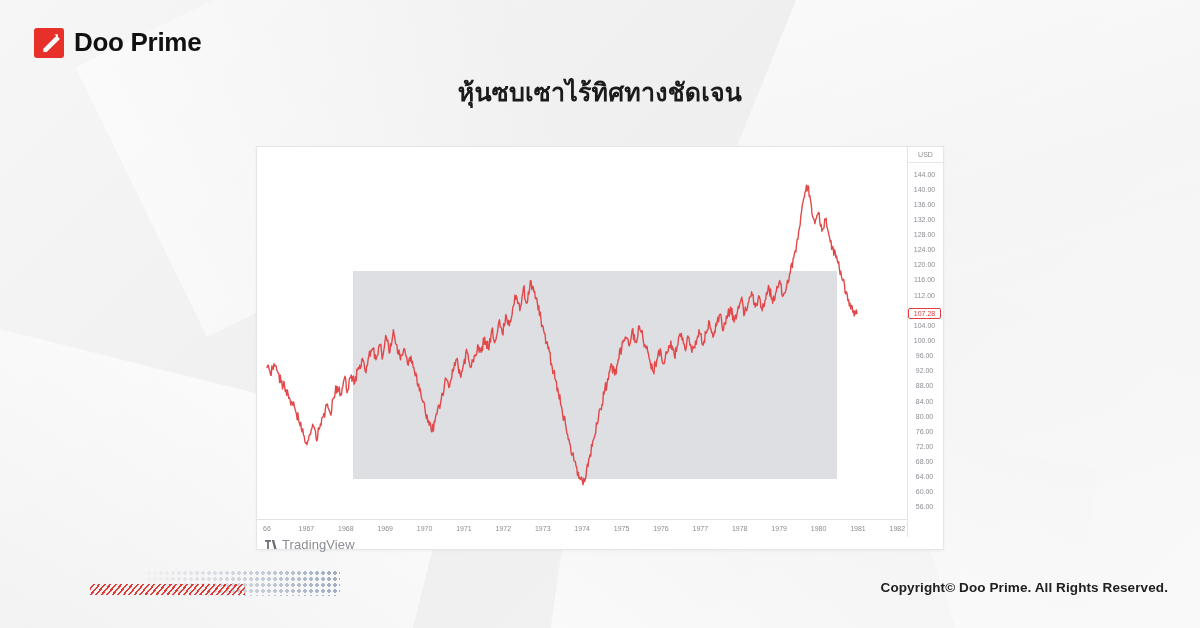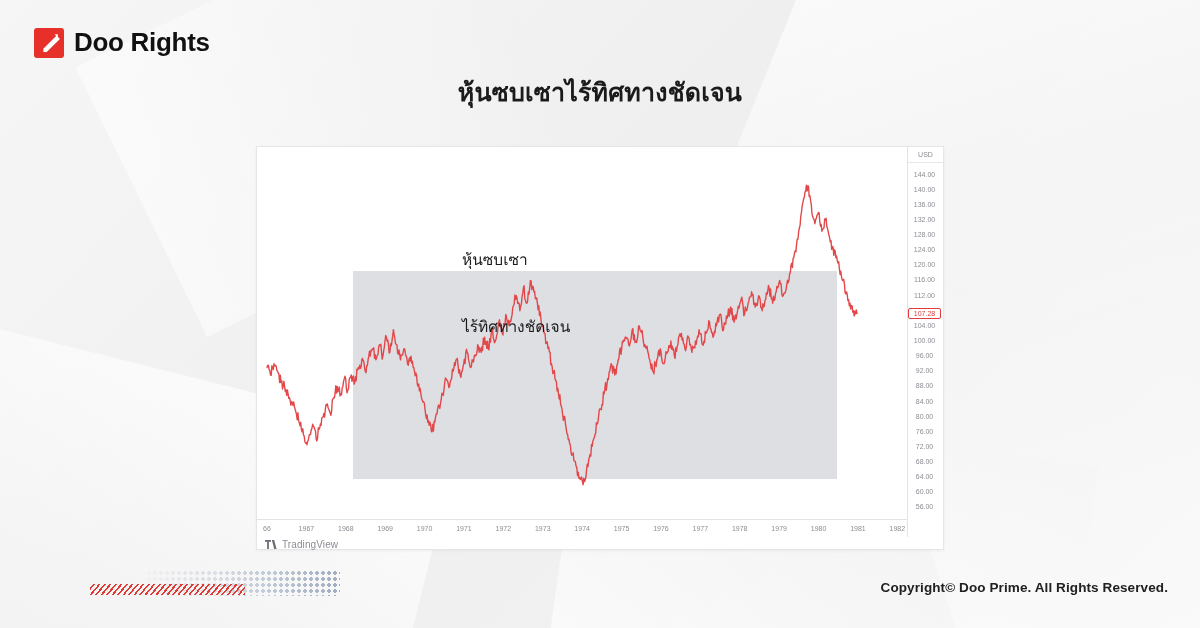--- a/index.html
+++ b/index.html
@@ -198,21 +198,21 @@
   .tv-brand {
     position: absolute;
     left: 8px;
     top: 388px;
     display: flex;
     align-items: center;
     gap: 4px;
   }
   .tv-mark { display: block; }
   .tv-label {
-    font-size: 10px;
+    font-size: 13px;
     color: #8a8d93;
     letter-spacing: 0.1px;
   }
 
   
   .deco {
     position: absolute;
     left: 90px;
     bottom: 24px;
     width: 250px;
@@ -266,40 +266,36 @@
 <div class="logo">
   <span class="logo-mark">
     <svg width="30" height="30" viewBox="0 0 30 30" aria-hidden="true">
       <rect x="0" y="0" width="30" height="30" rx="3" fill="#e8302a"></rect>
       <path d="M20.5 6.2 L23.8 6.2 L23.8 9.5 Z" fill="#ffffff"></path>
       <path d="M22.6 7.6 L9.4 20.8 L9.4 24.1 L12.7 24.1 L25.9 10.9 Z" fill="#ffffff"></path>
       <path d="M9.0 6.0 L18.0 6.0 L9.0 15.0 Z" fill="#e8302a"></path>
       <rect x="6.6" y="6.0" width="2.6" height="18" fill="#ffffff" opacity="0"></rect>
     </svg>
   </span>
-  <span class="logo-text">Doo Rights</span>
+  <span class="logo-text">Doo Prime</span>
 </div>
 
 <div class="headline">หุ้นซบเซาไร้ทิศทางชัดเจน</div>
 
 <div class="chart-card">
 
   <div class="plot-area">
 
 
     <div class="highlight-band"></div>
 
     <svg class="series-svg" viewBox="0 0 652 372" preserveAspectRatio="none">
       <polyline id="series-path" fill="none" stroke="#e2484a" stroke-width="1.4" stroke-linejoin="round" stroke-linecap="round" points="10.0,220.5 10.7,218.5 11.4,218.3 12.1,222.5 12.8,223.4 13.5,228.0 14.2,228.4 14.9,218.8 15.6,220.4 16.3,222.5 17.0,216.7 17.7,218.9 18.4,218.2 19.1,219.0 19.8,223.2 20.5,224.3 21.2,226.0 21.9,227.0 22.6,235.5 23.3,228.2 24.0,235.6 24.8,233.9 25.5,242.0 26.2,239.2 26.9,234.3 27.6,239.4 28.3,244.5 29.0,242.8 29.7,248.4 30.4,242.9 31.1,247.0 31.8,251.3 32.5,250.7 33.2,253.6 33.9,258.2 34.6,254.5 35.3,256.1 36.0,258.3 36.7,254.9 37.4,259.8 38.1,262.1 38.8,264.6 39.5,267.4 40.2,272.7 40.9,265.7 41.6,273.4 42.3,275.9 43.0,278.7 43.7,275.4 44.4,282.5 45.1,284.8 45.8,281.8 46.5,288.0 47.2,289.2 47.9,294.7 48.6,296.1 49.3,295.6 50.0,297.7 50.7,294.2 51.4,292.7 52.1,288.6 52.8,287.5 53.5,287.5 54.2,283.2 55.0,280.9 55.7,277.2 56.4,279.2 57.1,279.9 57.8,282.3 58.5,284.0 59.2,292.3 59.9,293.9 60.6,290.5 61.3,280.7 62.0,282.4 62.7,281.0 63.4,277.0 64.1,278.3 64.8,271.0 65.5,270.3 66.2,269.7 66.9,266.5 67.6,270.1 68.3,262.7 69.0,257.7 69.7,258.3 70.4,256.9 71.1,260.8 71.8,262.2 72.5,264.0 73.2,265.9 73.9,268.2 74.6,264.5 75.3,253.0 76.0,251.9 76.7,250.7 77.4,250.8 78.1,246.2 78.8,238.7 79.5,246.0 80.2,239.4 80.9,244.9 81.6,242.7 82.3,239.9 83.0,248.9 83.7,247.0 84.5,247.8 85.2,240.9 85.9,239.2 86.6,234.1 87.3,231.8 88.0,229.1 88.7,232.0 89.4,241.8 90.1,245.9 90.8,243.2 91.5,241.6 92.2,232.6 92.9,230.7 93.6,230.3 94.3,228.0 95.0,234.3 95.7,230.1 96.4,229.0 97.1,237.3 97.8,235.6 98.5,229.6 99.2,233.7 99.9,222.1 100.6,222.9 101.3,220.5 102.0,221.9 102.7,218.3 103.4,221.4 104.1,219.6 104.8,212.9 105.5,211.4 106.2,213.6 106.9,215.0 107.6,221.0 108.3,224.3 109.0,225.8 109.7,218.7 110.4,218.5 111.1,212.7 111.8,209.1 112.5,204.1 113.3,209.1 114.0,203.3 114.7,203.7 115.4,201.6 116.1,202.1 116.8,200.8 117.5,211.2 118.2,207.8 118.9,212.9 119.6,210.6 120.3,208.3 121.0,207.6 121.7,199.7 122.4,197.8 123.1,198.6 123.8,197.2 124.5,204.6 125.2,212.1 125.9,209.1 126.6,204.3 127.3,200.4 128.0,194.0 128.7,188.5 129.4,190.2 130.1,194.0 130.8,192.9 131.5,198.1 132.2,206.1 132.9,205.3 133.6,196.6 134.3,198.8 135.0,193.9 135.7,188.8 136.4,182.7 137.1,187.2 137.8,191.1 138.5,196.5 139.2,197.4 139.9,197.8 140.6,205.9 141.3,207.3 142.0,202.9 142.7,207.3 143.5,212.9 144.2,207.9 144.9,208.0 145.6,208.0 146.3,204.6 147.0,201.6 147.7,202.0 148.4,206.9 149.1,209.1 149.8,210.6 150.5,216.7 151.2,218.3 151.9,212.9 152.6,210.7 153.3,214.1 154.0,209.1 154.7,216.1 155.4,214.3 156.1,220.1 156.8,220.6 157.5,224.3 158.2,228.8 158.9,225.9 159.6,228.7 160.3,237.3 161.0,239.4 161.7,237.0 162.4,243.9 163.1,241.3 163.8,246.3 164.5,250.7 165.2,253.0 165.9,255.1 166.6,254.7 167.3,256.0 168.0,262.1 168.7,267.8 169.4,271.5 170.1,267.9 170.8,275.3 171.5,273.4 172.2,278.3 173.0,275.1 173.7,278.1 174.4,284.5 175.1,284.8 175.8,277.2 176.5,284.0 177.2,274.3 177.9,274.9 178.6,269.7 179.3,266.6 180.0,266.8 180.7,261.7 181.4,258.1 182.1,258.3 182.8,261.4 183.5,256.5 184.2,252.7 184.9,246.2 185.6,247.0 186.3,248.4 187.0,242.4 187.7,235.8 188.4,231.0 189.1,231.8 189.8,233.1 190.5,233.7 191.2,236.5 191.9,240.6 192.6,239.4 193.3,234.7 194.0,232.6 194.7,231.4 195.4,222.2 196.1,224.3 196.8,221.9 197.5,215.6 198.2,218.5 198.9,213.0 199.6,212.9 200.3,211.3 201.0,217.6 201.8,226.0 202.5,222.6 203.2,228.0 203.9,230.3 204.6,225.1 205.3,223.6 206.0,219.8 206.7,216.7 207.4,212.2 208.1,216.6 208.8,205.6 209.5,202.3 210.2,205.3 210.9,206.6 211.6,212.9 212.3,215.7 213.0,219.6 213.7,220.5 214.4,219.5 215.1,212.7 215.8,214.0 216.5,215.0 217.2,209.1 217.9,207.9 218.6,209.0 219.3,207.8 220.0,205.0 220.7,197.8 221.4,199.4 222.1,205.2 222.8,200.8 223.5,203.1 224.2,205.3 224.9,199.9 225.6,203.5 226.3,191.3 227.0,197.3 227.7,190.2 228.4,197.3 229.1,194.6 229.8,201.4 230.5,194.1 231.2,201.6 232.0,202.8 232.7,191.6 233.4,195.2 234.1,187.3 234.8,182.7 235.5,181.0 236.2,190.5 236.9,193.3 237.6,195.7 238.3,194.0 239.0,192.4 239.7,188.4 240.4,185.9 241.1,179.3 241.8,175.1 242.5,172.8 243.2,179.8 243.9,180.1 244.6,181.6 245.3,186.4 246.0,188.0 246.7,176.4 247.4,178.8 248.1,175.4 248.8,167.5 249.5,170.1 250.2,174.5 250.9,177.3 251.6,173.3 252.3,178.9 253.0,174.0 253.7,174.5 254.4,171.0 255.1,167.6 255.8,160.0 256.5,158.8 257.2,156.7 257.9,148.0 258.6,152.3 259.3,148.6 260.0,151.1 260.7,156.5 261.5,155.6 262.2,156.8 262.9,163.7 263.6,158.8 264.3,157.9 265.0,150.3 265.7,146.4 266.4,141.0 267.1,138.6 267.8,151.6 268.5,153.6 269.2,156.0 269.9,156.2 270.6,154.2 271.3,144.9 272.0,147.1 272.7,140.6 273.4,133.5 274.1,133.9 274.8,142.7 275.5,139.2 276.2,139.7 276.9,144.8 277.6,144.2 278.3,151.2 279.0,152.0 279.7,150.8 280.4,156.2 281.1,162.7 281.8,158.7 282.5,168.5 283.2,165.0 283.9,171.3 284.6,179.6 285.3,178.4 286.0,179.2 286.7,183.8 287.4,186.4 288.1,186.9 288.8,196.6 289.5,195.3 290.3,194.9 291.0,201.6 291.7,200.1 292.4,204.8 293.1,205.4 293.8,217.6 294.5,216.7 295.2,220.1 295.9,226.8 296.6,225.3 297.3,223.5 298.0,231.8 298.7,233.5 299.4,234.4 300.1,243.9 300.8,241.1 301.5,247.0 302.2,252.0 302.9,247.8 303.6,257.2 304.3,259.2 305.0,262.1 305.7,268.0 306.4,273.4 307.1,269.2 307.8,270.1 308.5,277.2 309.2,281.6 309.9,286.5 310.6,287.3 311.3,292.7 312.0,292.3 312.7,296.6 313.4,298.5 314.1,306.1 314.8,308.2 315.5,307.5 316.2,305.7 316.9,313.7 317.6,314.1 318.3,314.3 319.0,318.8 319.8,320.6 320.5,328.5 321.2,325.1 321.9,331.2 322.6,330.2 323.3,332.6 324.0,331.3 324.7,330.0 325.4,334.9 326.1,337.7 326.8,331.1 327.5,334.6 328.2,333.1 328.9,330.0 329.6,322.6 330.3,317.1 331.0,319.6 331.7,312.6 332.4,310.6 333.1,307.5 333.8,309.2 334.5,297.5 335.2,299.4 335.9,293.7 336.6,292.3 337.3,290.6 338.0,288.0 338.7,285.7 339.4,275.8 340.1,277.2 340.8,276.0 341.5,270.5 342.2,263.2 342.9,261.8 343.6,262.1 344.3,262.8 345.0,257.4 345.7,257.7 346.4,245.0 347.1,247.0 347.8,242.3 348.5,235.7 349.3,243.4 350.0,237.1 350.7,231.8 351.4,232.5 352.1,225.4 352.8,223.9 353.5,219.5 354.2,216.7 354.9,218.5 355.6,226.0 356.3,219.3 357.0,221.4 357.7,228.0 358.4,222.5 359.1,226.9 359.8,218.8 360.5,216.9 361.2,212.9 361.9,211.6 362.6,203.1 363.3,200.9 364.0,207.3 364.7,201.6 365.4,194.2 366.1,195.1 366.8,192.9 367.5,193.8 368.2,190.2 368.9,190.1 369.6,191.6 370.3,191.1 371.0,192.3 371.7,197.8 372.4,198.9 373.1,196.0 373.8,193.2 374.5,188.2 375.2,182.7 375.9,181.5 376.6,192.7 377.3,187.7 378.0,195.5 378.8,194.0 379.5,195.5 380.2,192.5 380.9,187.8 381.6,178.9 382.3,178.9 383.0,182.8 383.7,184.0 384.4,185.5 385.1,183.3 385.8,190.2 386.5,195.3 387.2,199.7 387.9,197.8 388.6,199.9 389.3,201.6 390.0,199.1 390.7,204.3 391.4,206.7 392.1,211.2 392.8,212.9 393.5,217.1 394.2,221.8 394.9,217.0 395.6,224.1 396.3,224.3 397.0,226.8 397.7,214.6 398.4,217.2 399.1,219.6 399.8,212.9 400.5,211.5 401.2,205.8 401.9,203.3 402.6,208.9 403.3,201.6 404.0,205.0 404.7,211.3 405.4,215.4 406.1,216.6 406.8,216.7 407.5,215.9 408.3,210.4 409.0,204.6 409.7,206.5 410.4,205.3 411.1,204.4 411.8,198.8 412.5,198.8 413.2,200.7 413.9,194.0 414.6,202.1 415.3,199.2 416.0,203.0 416.7,202.3 417.4,209.1 418.1,211.4 418.8,200.7 419.5,204.4 420.2,199.3 420.9,197.8 421.6,190.3 422.3,188.6 423.0,186.8 423.7,189.5 424.4,186.4 425.1,193.0 425.8,190.9 426.5,196.6 427.2,197.1 427.9,201.6 428.6,203.7 429.3,200.2 430.0,193.3 430.7,188.9 431.4,190.2 432.1,191.2 432.8,198.0 433.5,197.4 434.2,201.1 434.9,205.3 435.6,199.2 436.3,201.1 437.0,200.0 437.8,200.9 438.5,194.0 439.2,197.2 439.9,192.4 440.6,189.3 441.3,189.8 442.0,182.7 442.7,186.7 443.4,186.8 444.1,186.6 444.8,195.9 445.5,197.8 446.2,198.1 446.9,194.1 447.6,195.5 448.3,184.4 449.0,186.4 449.7,185.3 450.4,183.0 451.1,182.1 451.8,173.6 452.5,175.1 453.2,180.9 453.9,182.0 454.6,185.5 455.3,185.6 456.0,190.2 456.7,189.0 457.4,184.3 458.1,185.6 458.8,176.2 459.5,178.9 460.2,174.5 460.9,170.2 461.6,175.0 462.3,168.1 463.0,167.5 463.7,167.2 464.4,171.6 465.1,179.6 465.8,183.9 466.5,182.7 467.3,175.8 468.0,177.0 468.7,177.1 469.4,168.9 470.1,171.3 470.8,167.8 471.5,161.9 472.2,169.4 472.9,163.5 473.6,160.0 474.3,167.3 475.0,161.5 475.7,172.9 476.4,168.8 477.1,175.1 477.8,171.8 478.5,168.0 479.2,171.8 479.9,167.3 480.6,163.7 481.3,159.1 482.0,161.1 482.7,157.1 483.4,155.1 484.1,152.4 484.8,150.1 485.5,154.8 486.2,160.1 486.9,168.7 487.6,167.5 488.3,159.9 489.0,163.1 489.7,163.7 490.4,160.9 491.1,156.2 491.8,154.4 492.5,150.2 493.2,149.9 493.9,149.8 494.6,144.8 495.3,148.1 496.0,147.4 496.8,157.4 497.5,156.2 498.2,160.0 498.9,156.1 499.6,158.6 500.3,158.1 501.0,152.8 501.7,148.6 502.4,149.8 503.1,152.3 503.8,160.5 504.5,160.6 505.2,163.7 505.9,156.7 506.6,159.9 507.3,159.3 508.0,153.4 508.7,152.4 509.4,145.6 510.1,147.3 510.8,143.6 511.5,138.4 512.2,141.0 512.9,149.1 513.6,142.0 514.3,151.7 515.0,151.5 515.7,156.2 516.4,149.1 517.1,153.5 517.8,152.6 518.5,146.5 519.2,144.8 519.9,139.4 520.6,140.9 521.3,139.4 522.0,135.7 522.7,133.5 523.4,136.8 524.1,136.6 524.8,147.0 525.5,149.4 526.3,148.6 527.0,146.2 527.7,146.3 528.4,145.1 529.1,142.3 529.8,137.3 530.5,133.2 531.2,135.7 531.9,133.6 532.6,127.0 533.3,125.9 534.0,118.4 534.7,116.2 535.4,120.5 536.1,111.3 536.8,110.8 537.5,105.7 538.2,103.7 538.9,104.9 539.6,96.9 540.3,91.9 541.0,92.0 541.7,84.3 542.4,81.0 543.1,78.2 543.8,69.2 544.5,65.0 545.2,58.4 545.9,55.7 546.6,51.9 547.3,50.3 548.0,45.0 548.7,44.1 549.4,38.2 550.1,44.0 550.8,38.9 551.5,39.2 552.2,49.5 552.9,48.7 553.6,53.5 554.3,57.8 555.0,66.9 555.8,70.1 556.5,71.5 557.2,72.8 557.9,76.7 558.6,72.7 559.3,71.4 560.0,68.2 560.7,67.4 561.4,65.4 562.1,65.8 562.8,74.8 563.5,79.2 564.2,77.5 564.9,84.3 565.6,82.3 566.3,81.7 567.0,80.8 567.7,72.0 568.4,73.0 569.1,71.2 569.8,79.6 570.5,81.3 571.2,84.7 571.9,88.1 572.6,90.6 573.3,95.0 574.0,93.6 574.7,102.4 575.4,99.4 576.1,100.3 576.8,108.4 577.5,102.8 578.2,104.2 578.9,110.8 579.6,109.1 580.3,113.7 581.0,116.0 581.7,114.7 582.4,122.1 583.1,127.4 583.8,124.3 584.5,129.7 585.3,133.2 586.0,133.5 586.7,132.3 587.4,136.9 588.1,145.7 588.8,146.9 589.5,144.8 590.2,147.5 590.9,153.6 591.6,152.7 592.3,158.7 593.0,156.2 593.7,162.0 594.4,158.5 595.1,158.8 595.8,165.1 596.5,163.7 597.2,169.0 597.9,164.2 598.6,166.8 599.3,163.0 600.0,166.5"></polyline>
     </svg>
 
-    <div class="annotation">
-      <div>หุ้นซบเซา</div>
-      <div>ไร้ทิศทางชัดเจน</div>
-    </div>
   </div>
 
   <div class="price-axis">
     <div class="axis-unit">USD</div>
     <div id="y-ticks">
         <div class="y-tick" style="top: 23.5652px;">144.00</div>
         <div class="y-tick" style="top: 38.6957px;">140.00</div>
         <div class="y-tick" style="top: 53.8261px;">136.00</div>
         <div class="y-tick" style="top: 68.9565px;">132.00</div>
         <div class="y-tick" style="top: 84.087px;">128.00</div>

